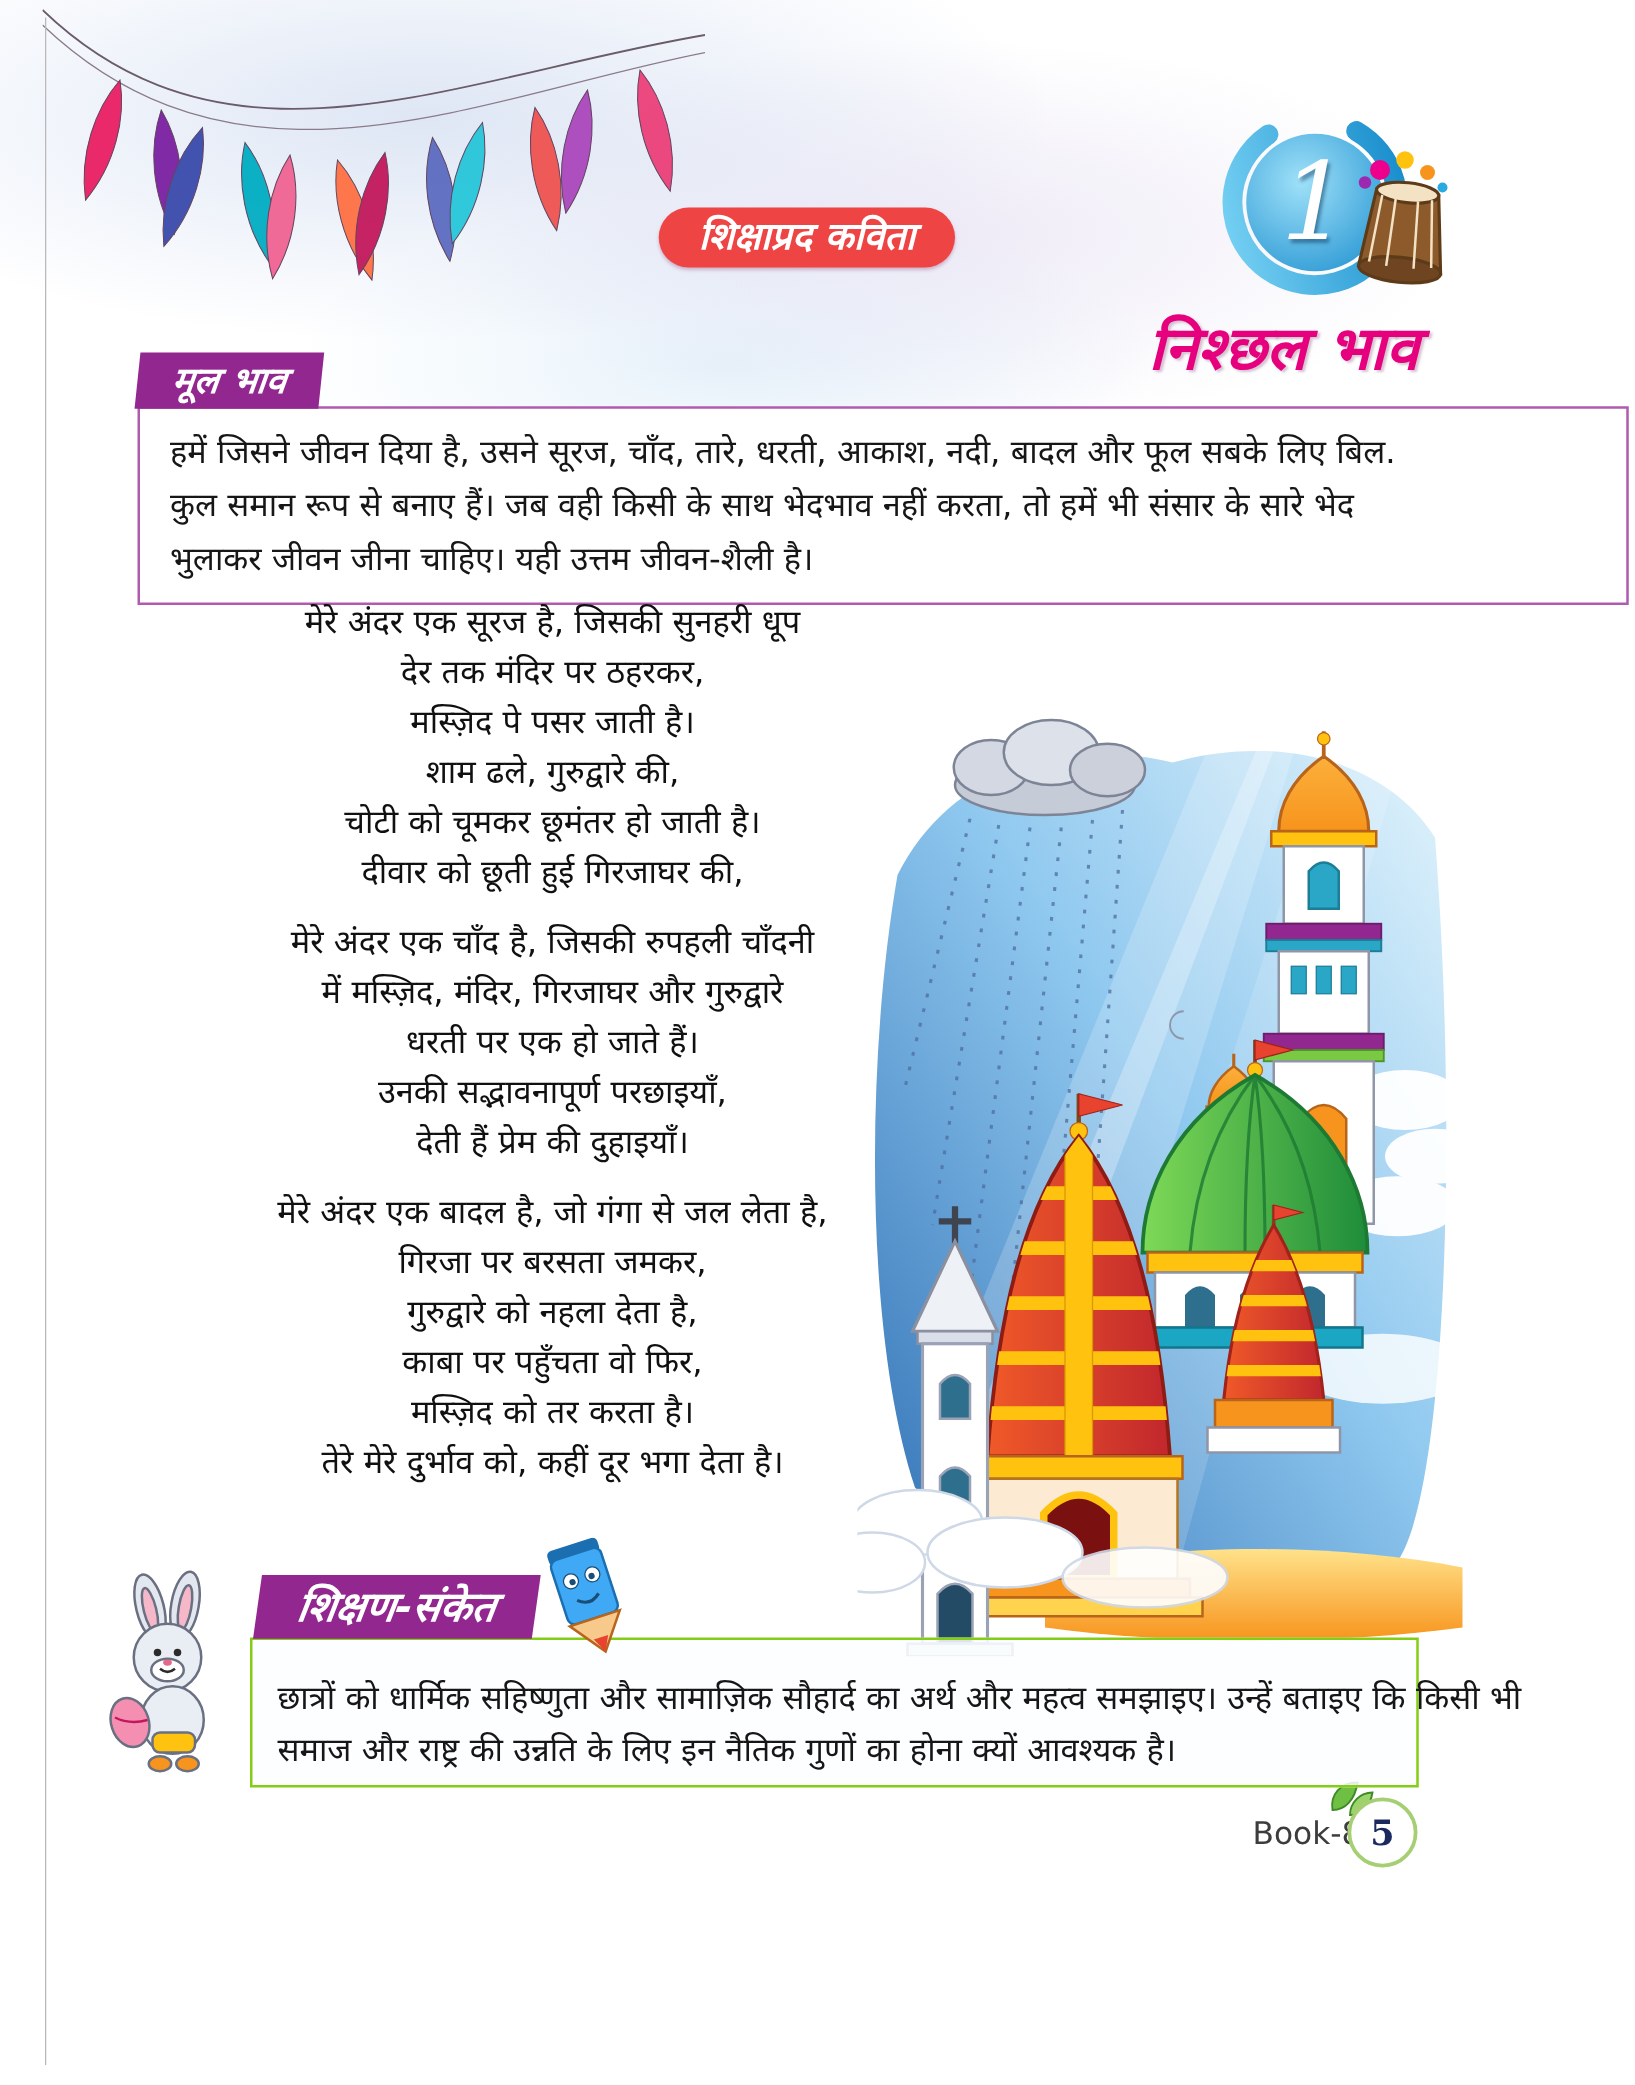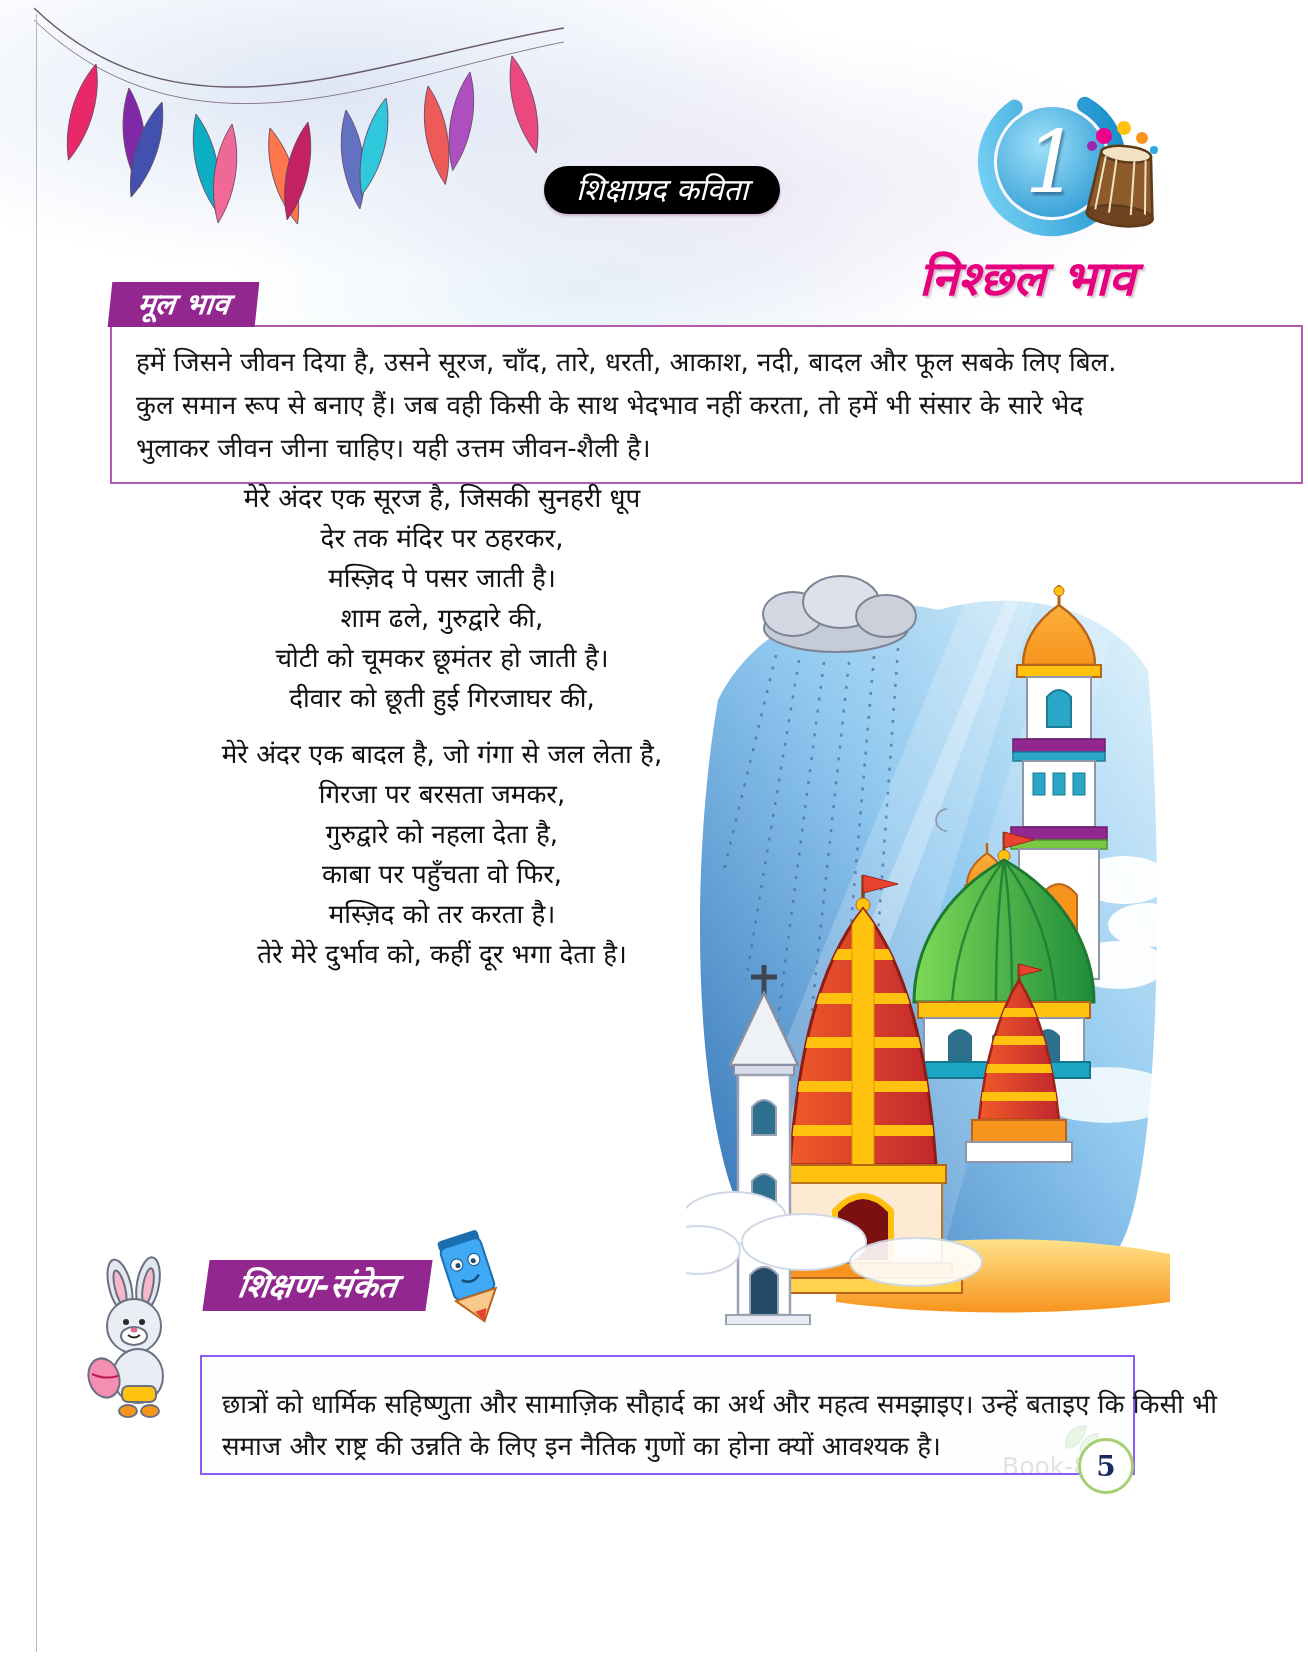--- a/index.html
+++ b/index.html
@@ -6,22 +6,22 @@
   .page{position:relative;width:1308px;height:1668px;background:#ffffff;overflow:hidden;
         font-family:"DejaVu Sans","Liberation Sans",sans-serif;color:#111;}
   .wash{position:absolute;left:0;top:0;width:100%;height:340px;z-index:0;
         background:
           radial-gradient(55% 75% at 26% 28%, rgba(168,190,228,0.38), rgba(168,190,228,0) 70%),
           radial-gradient(45% 65% at 58% 55%, rgba(198,186,226,0.30), rgba(198,186,226,0) 70%),
           radial-gradient(38% 55% at 44% 86%, rgba(150,200,235,0.22), rgba(150,200,235,0) 70%);}
   .left-rule{position:absolute;left:36px;top:14px;width:1px;height:1638px;background:#b9b9b9;z-index:5;}
   .garland{position:absolute;left:34px;top:2px;z-index:2;}
 
-  .badge{position:absolute;left:544px;top:166px;z-index:3;background:#000000;color:#fff;
-         font-weight:normal;font-style:italic;font-size:30px;line-height:1;padding:9px 32px;
+  .badge{position:absolute;left:527px;top:166px;z-index:3;background:#ef4444;color:#fff;
+         font-weight:bold;font-style:italic;font-size:30px;line-height:1;padding:9px 32px;
          border-radius:24px;box-shadow:0 2px 3px rgba(120,0,70,.25);}
   .chapter-wrap{position:absolute;left:972px;top:82px;width:160px;height:160px;z-index:2;}
   .chapter-num{position:absolute;inset:0;display:flex;align-items:center;justify-content:center;
          color:#fff;font-family:"DejaVu Serif","Liberation Serif",serif;font-style:italic;
          font-size:86px;text-shadow:2px 3px 3px rgba(0,40,80,.45);}
   .drum{position:absolute;left:1076px;top:114px;z-index:3;}
   .title{position:absolute;right:173px;top:244px;z-index:3;color:#E6007E;font-size:48px;
          font-weight:bold;font-style:italic;text-shadow:2px 2px 2px rgba(120,60,100,.3);text-align:right;}
 
   .mool-label{position:absolute;left:110px;top:282px;z-index:4;background:#92278F;color:#fff;
@@ -36,21 +36,21 @@
   .pline{white-space:nowrap;text-align:center;}
 
   .illustration{position:absolute;left:686px;top:550px;z-index:1;}
 
   .sanket-label{position:absolute;left:206px;top:1260px;z-index:5;background:#92278F;color:#fff;
          font-weight:bold;font-style:italic;font-size:33px;line-height:1;padding:9px 32px;
          transform:skewX(-8deg);}
   .pencil{position:absolute;left:424px;top:1230px;z-index:6;}
   .rabbit{position:absolute;left:76px;top:1256px;z-index:6;}
   .sanket-box{position:absolute;left:200px;top:1310px;width:935px;height:120px;box-sizing:border-box;z-index:4;
-         border:2px solid #8b5cf6;background:rgba(252,254,255,0.86);padding:26px 20px 0 20px;margin-top:45px;}
+         border:2px solid #84cc16;background:rgba(252,254,255,0.86);padding:26px 20px 0 20px;}
   .sanket-box p{margin:0;font-size:26px;line-height:42px;white-space:nowrap;color:#161616;}
 
   .footer-book{position:absolute;left:1002px;top:1452px;z-index:3;font-size:25px;color:#3d3d3d;}
   .leaf{position:absolute;left:1060px;top:1422px;z-index:3;}
   .page-circle{position:absolute;left:1078px;top:1438px;width:56px;height:56px;z-index:4;
          border:3px solid #A6CF74;border-radius:50%;background:#fff;box-sizing:border-box;
          display:flex;align-items:center;justify-content:center;
          font-family:"DejaVu Serif","Liberation Serif",serif;font-weight:bold;font-size:28px;color:#1B2A5E;}
 </style>
 </head>
@@ -138,20 +138,27 @@
   <div class="poem">
     <div class="stanza">
       <div class="pline">मेरे अंदर एक सूरज है, जिसकी सुनहरी धूप</div>
       <div class="pline">देर तक मंदिर पर ठहरकर,</div>
       <div class="pline">मस्ज़िद पे पसर जाती है।</div>
       <div class="pline">शाम ढले, गुरुद्वारे की,</div>
       <div class="pline">चोटी को चूमकर छूमंतर हो जाती है।</div>
       <div class="pline">दीवार को छूती हुई गिरजाघर की,</div>
     </div>
     <div class="stanza">
+      <div class="pline">मेरे अंदर एक चाँद है, जिसकी रुपहली चाँदनी</div>
+      <div class="pline">में मस्ज़िद, मंदिर, गिरजाघर और गुरुद्वारे</div>
+      <div class="pline">धरती पर एक हो जाते हैं।</div>
+      <div class="pline">उनकी सद्भावनापूर्ण परछाइयाँ,</div>
+      <div class="pline">देती हैं प्रेम की दुहाइयाँ।</div>
+    </div>
+    <div class="stanza">
       <div class="pline">मेरे अंदर एक बादल है, जो गंगा से जल लेता है,</div>
       <div class="pline">गिरजा पर बरसता जमकर,</div>
       <div class="pline">गुरुद्वारे को नहला देता है,</div>
       <div class="pline">काबा पर पहुँचता वो फिर,</div>
       <div class="pline">मस्ज़िद को तर करता है।</div>
       <div class="pline">तेरे मेरे दुर्भाव को, कहीं दूर भगा देता है।</div>
     </div>
   </div>
 
   <svg class="illustration" width="485" height="775" viewBox="0 0 485 775">

